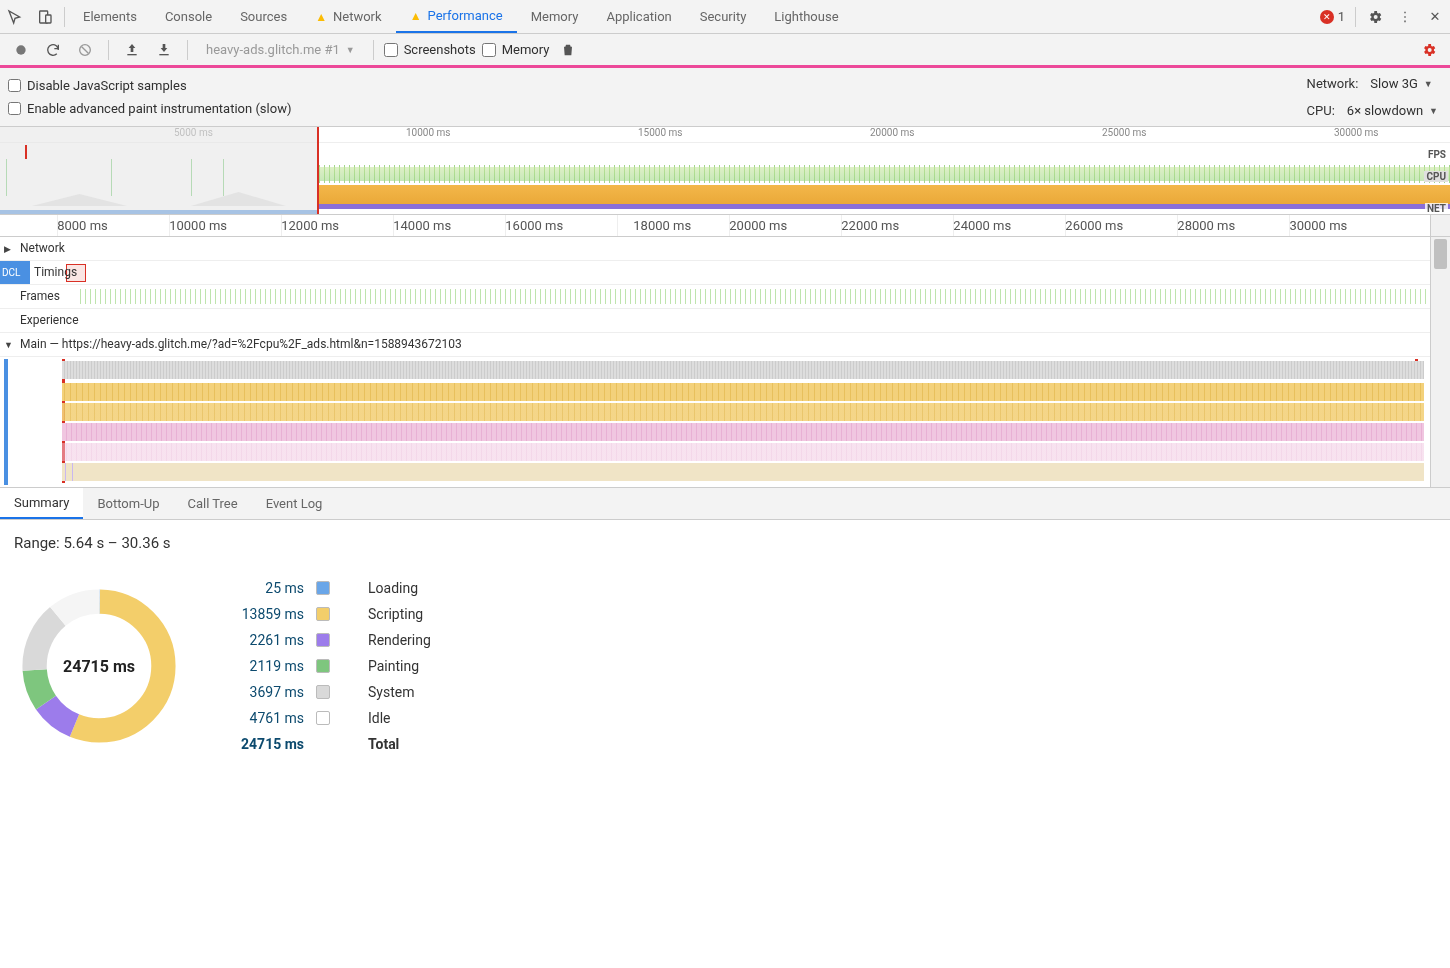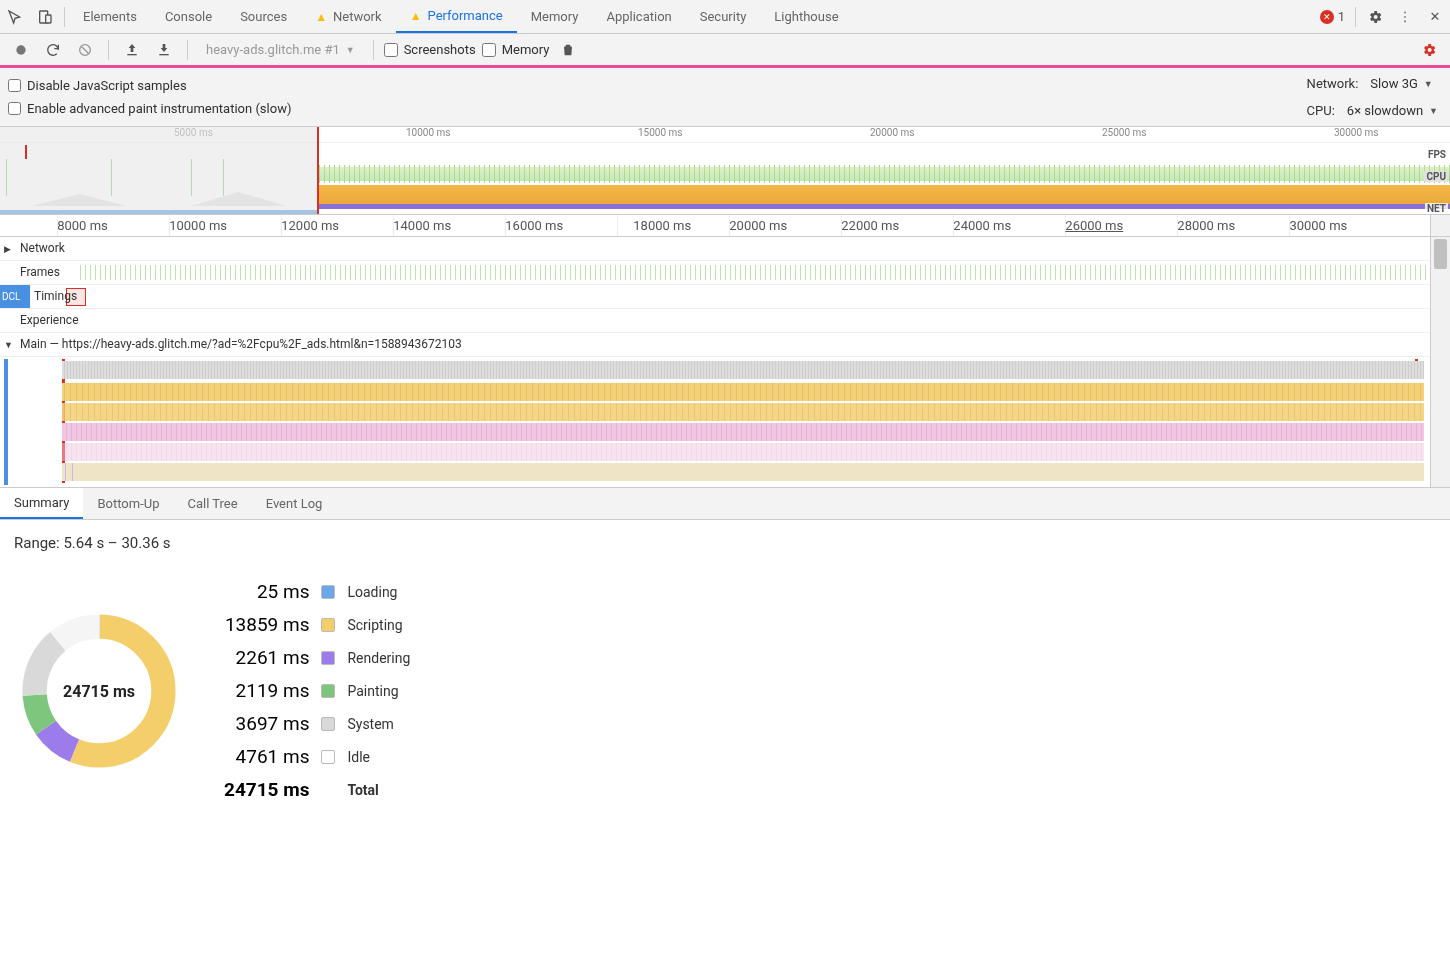--- a/index.html
+++ b/index.html
@@ -175,23 +175,23 @@
   display:flex; flex-direction:column;
 }
 .summary .range { color:#333; font-size:15px; margin-bottom: 28px; }
 .summary-body { display:flex; align-items:center; gap: 40px; }
 .donut-wrap { width:170px; height:170px; position:relative; }
 .donut-center {
   position:absolute; top:50%; left:50%; transform:translate(-50%,-50%);
   font-weight:bold; font-size:16px; color:#222;
 }
 .legend { display:grid; grid-template-columns: auto auto auto; gap: 10px 12px; align-items:center; }
-.legend .val { text-align:right; font-size:19px; color:#000000; min-width:80px;}
+.legend .val { text-align:right; font-size:14px; color:#0c4a6e; min-width:80px;}
 .legend .swatch { width:14px; height:14px; border:1px solid #bbb; border-radius:2px; }
-.legend .lab { font-size:14px; }
+.legend .lab { font-size:14px;margin-left:26px; }
 
 .striped-script {
   background: repeating-linear-gradient(90deg, #f3d17b 0, #f3d17b 2px, #e8c05c 2px, #e8c05c 3px, #a2d88a 3px, #a2d88a 3.3px, #f3d17b 3.3px, #f3d17b 6px);
 }
 .striped-gray {
   background: repeating-linear-gradient(90deg, #ddd 0, #ddd 2px, #ccc 2px, #ccc 3px);
 }
 .striped-pink {
   background: repeating-linear-gradient(90deg, #f0c6e0 0, #f0c6e0 4px, #e8b0d4 4px, #e8b0d4 5px);
 }
@@ -410,45 +410,45 @@
       <span class="tick" style="left: 35.3333%;">16000 ms</span>
       <div class="grid" style="left: 43.1667%;"></div>
       <span class="tick" style="left: 43.1667%; padding-left: 16px;">18000 ms</span>
       <div class="grid" style="left: 51%;"></div>
       <span class="tick" style="left: 51%;">20000 ms</span>
       <div class="grid" style="left: 58.8333%;"></div>
       <span class="tick" style="left: 58.8333%;">22000 ms</span>
       <div class="grid" style="left: 66.6667%;"></div>
       <span class="tick" style="left: 66.6667%;">24000 ms</span>
       <div class="grid" style="left: 74.5%;"></div>
-      <span class="tick" style="left: 74.5%; text-decoration: underline;">26000 ms</span>
+      <span class="tick" style="left: 74.5%;">26000 ms</span>
       <div class="grid" style="left: 82.3333%;"></div>
       <span class="tick" style="left: 82.3333%;">28000 ms</span>
       <div class="grid" style="left: 90.1667%;"></div>
       <span class="tick" style="left: 90.1667%;">30000 ms</span>
     </div>
   <div class="track-scroll-gutter"></div>
 </div>
 
 <div class="tracks">
   <div class="tracks-main">
     <div class="track-row">
       <span class="expander">▶</span>
       <span class="track-label">Network</span>
     </div>
+    <div class="track-row track-timings">
+      <div class="dcl-marker">
+          <span>DCL</span>
+        </div>
+      <span class="track-label" style="left:34px;">Timings</span>
+      <div class="timing-red-box"></div>
+    </div>
     <div class="track-row track-frames">
       <span class="track-label">Frames</span>
       <div class="green-ticks" style="position:absolute; left:80px; right:4px; top:4px; bottom:4px; opacity:0.7;"></div>
-    </div>
-    <div class="track-row track-timings">
-      <div class="dcl-marker">
-          <span>DCL</span>
-        </div>
-      <span class="track-label" style="left:34px;">Timings</span>
-      <div class="timing-red-box"></div>
     </div>
     <div class="track-row track-experience">
       <span class="track-label">Experience</span>
     </div>
     <div class="track-row track-main-header">
       <span class="expander">▼</span>
       <span class="track-label">Main — https://heavy-ads.glitch.me/?ad=%2Fcpu%2F_ads.html&amp;n=1588943672103</span>
     </div>
     <div class="track-main-body">
       <div class="red-edge-left"></div>

